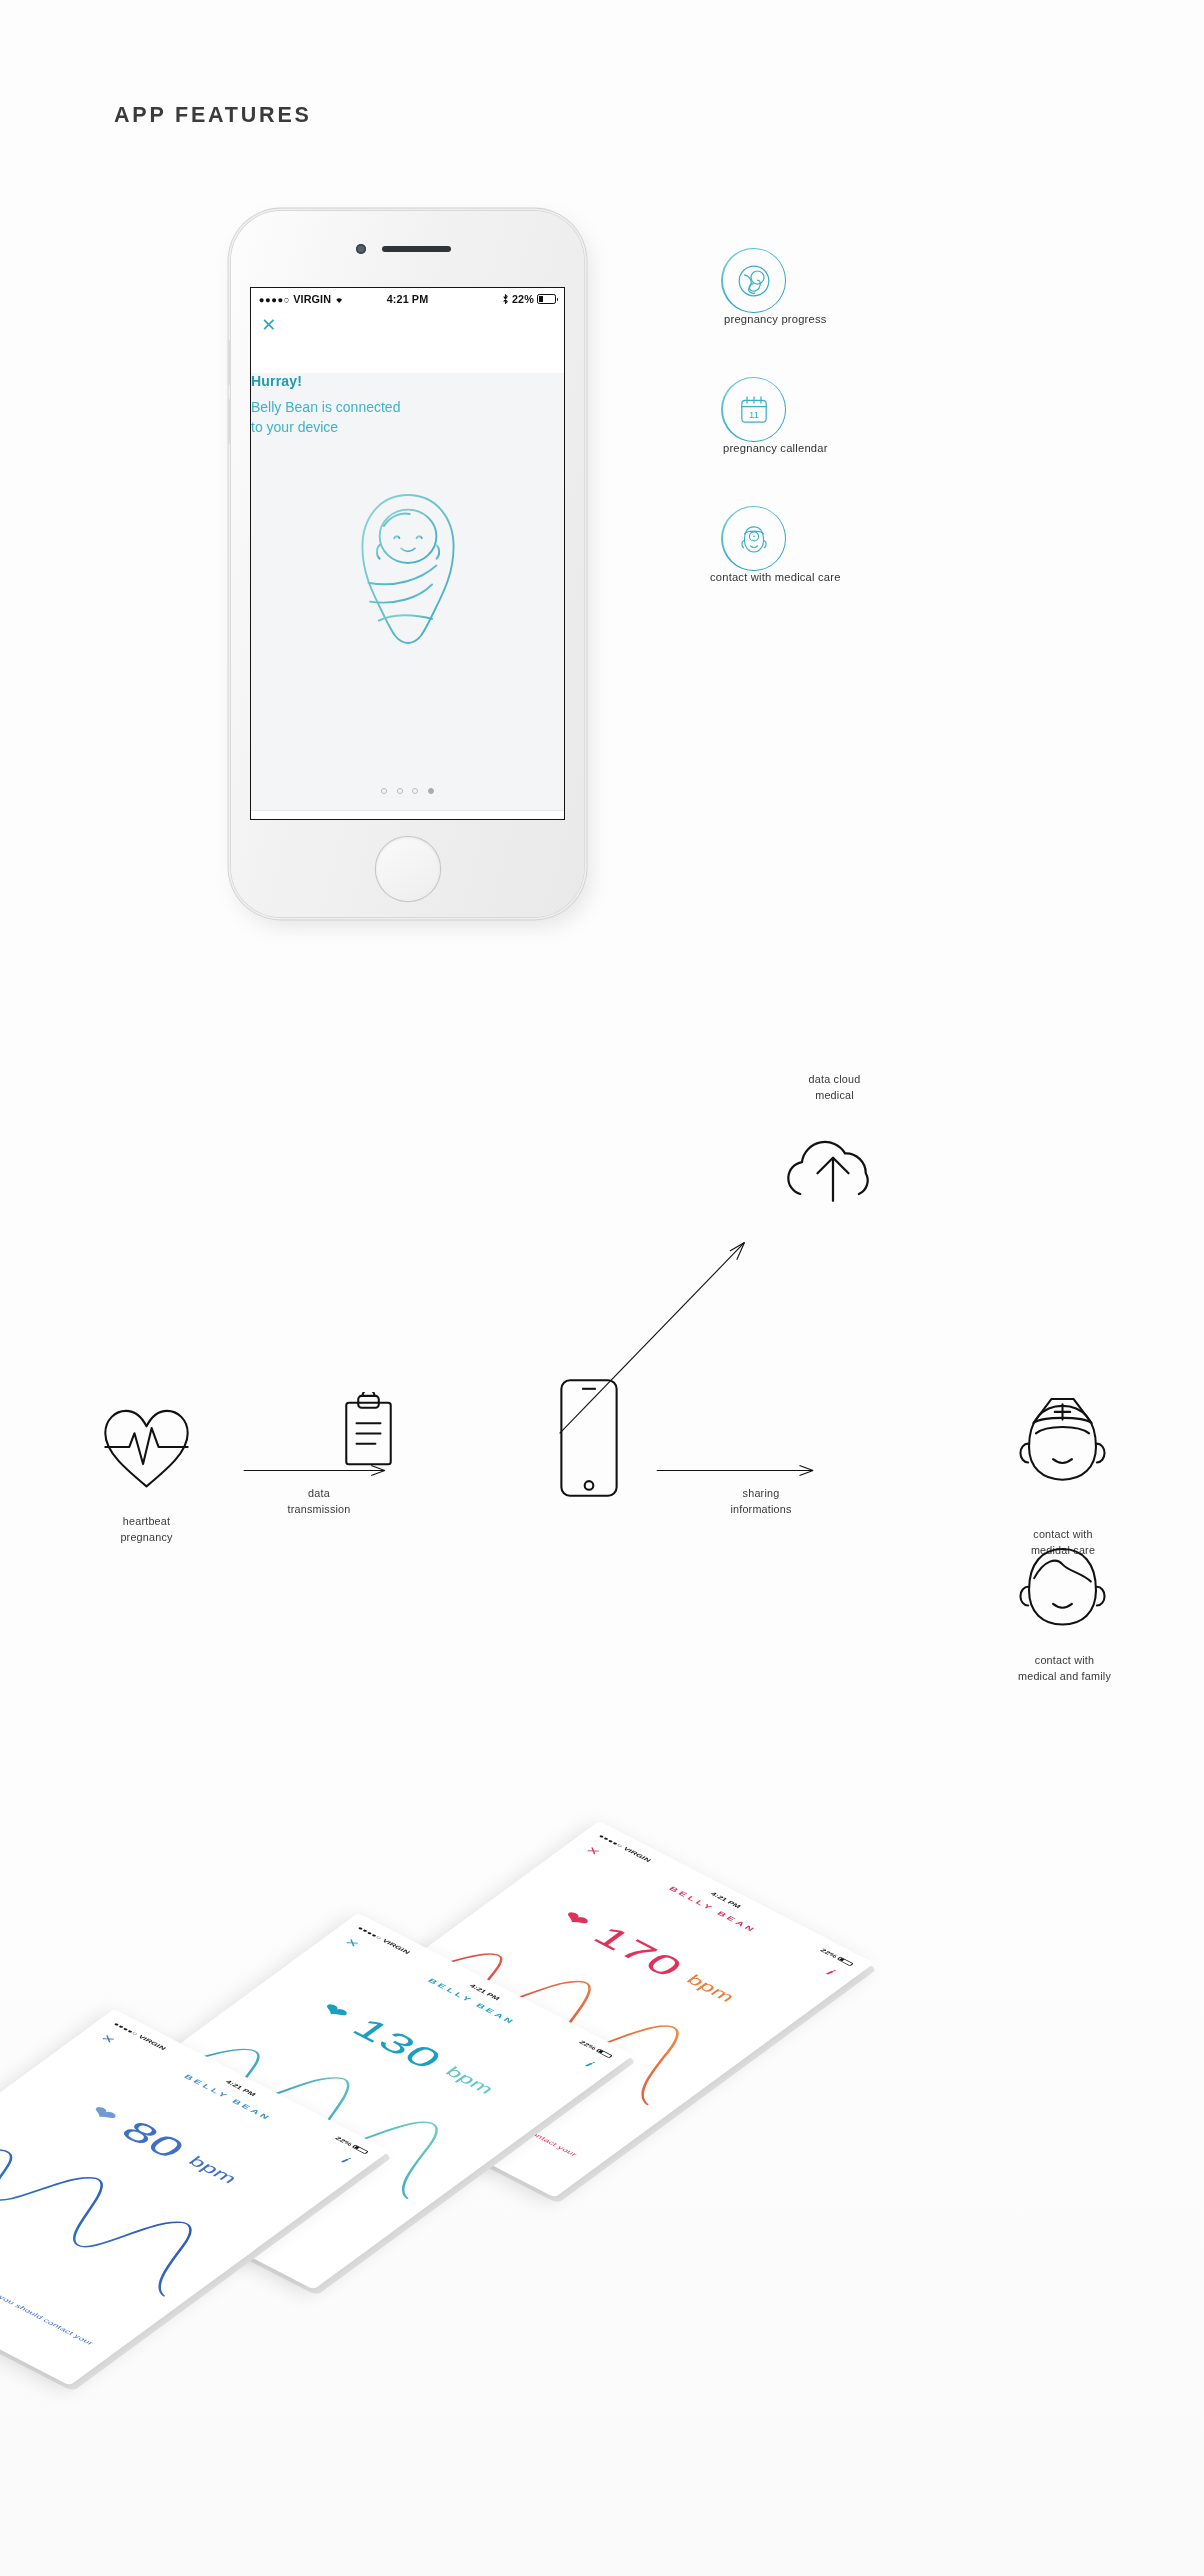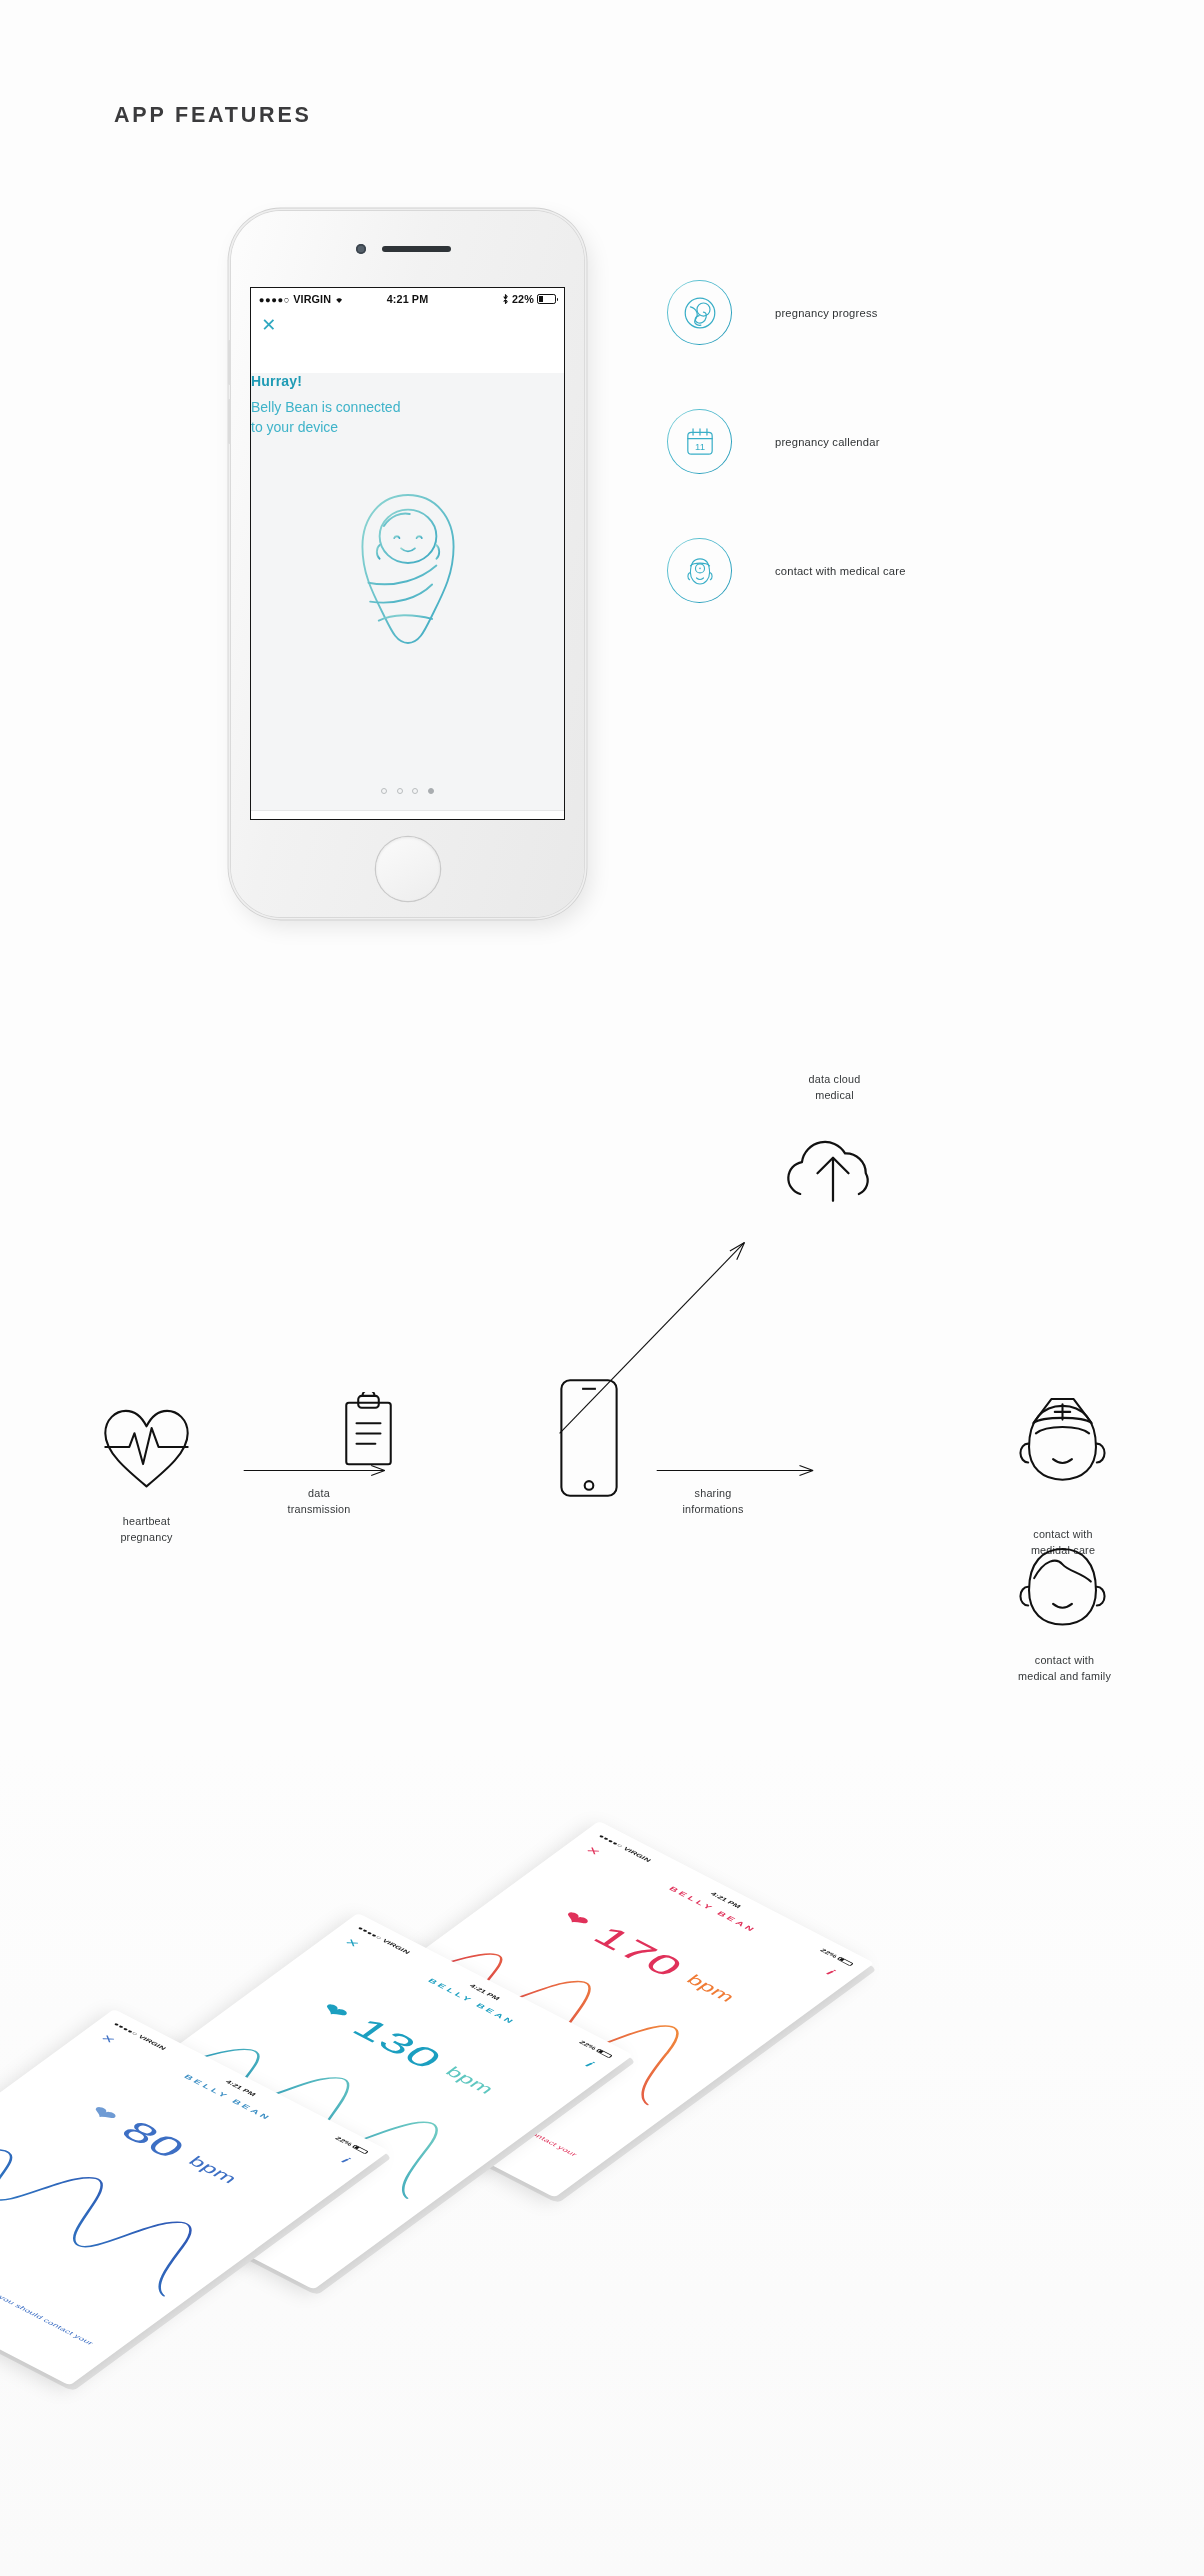--- a/index.html
+++ b/index.html
@@ -65,21 +65,21 @@
   .connected{ margin-top:7.7px; font-size:14px; line-height:1.45; color:#3eb3c9; font-weight:400;}
   .baby-wrap{ position:absolute; left:50%; top:110px; transform:translateX(-50%); }
   .dots{ position:absolute; left:0; right:0; bottom:15.5px; display:flex; justify-content:center; gap:9.5px;}
   .dots span{ width:6px;height:6px;border-radius:50%;border:1px solid #b9bcbe;}
   .dots span.on{ background:#a9adb0; border-color:#a9adb0;}
   .okbar{ height:43px; background:#fff; display:flex;align-items:center;justify-content:center;
           border-top:0.9px solid #e6e7e8;}
 
   
   .features{ position:absolute; left:667px; top:248px; }
-  .feat{ display:flex; align-items:center; height:129px; }
+  .feat{ display:flex; align-items:center; height:129px;flex-direction:column; }
   .feat-circle{
     width:65px;height:65px;border-radius:50%;
     background:
       linear-gradient(135deg,#7fd3da 0%,#2ea8c4 55%,#2196b4 100%);
     display:flex;align-items:center;justify-content:center;
     position:relative;
   }
   .feat-circle::after{
     content:""; position:absolute; inset:1.4px; border-radius:50%;
     background:#fdfdfd;
@@ -323,21 +323,21 @@
       </g>
     </svg>
   </div>
 
   <svg class="dg-icon" style="left:654px; top:447px;" width="172" height="17" viewBox="0 0 200 20">
     <g stroke="#111" stroke-width="1.3" fill="none">
       <path d="M2 10 H186"></path>
         <path d="M186 10 L170 4 M186 10 L170 16"></path>
     </g>
   </svg>
-  <div class="dg-label" style="left:644px; top:471px; width:138px;">
+  <div class="dg-label" style="left:692px; top:471px; width:138px;">
     <span>sharing</span><br>
     <span>informations</span>
   </div>
 
   <div class="dg-label" style="left:977px; top:512px; width:172px;">
     <span>contact with</span><br>
     <span>medidal care</span>
   </div>
   <div class="dg-icon" style="left:1005px; top:370px;">
     <svg width="115" height="107" viewBox="0 0 134 124">

